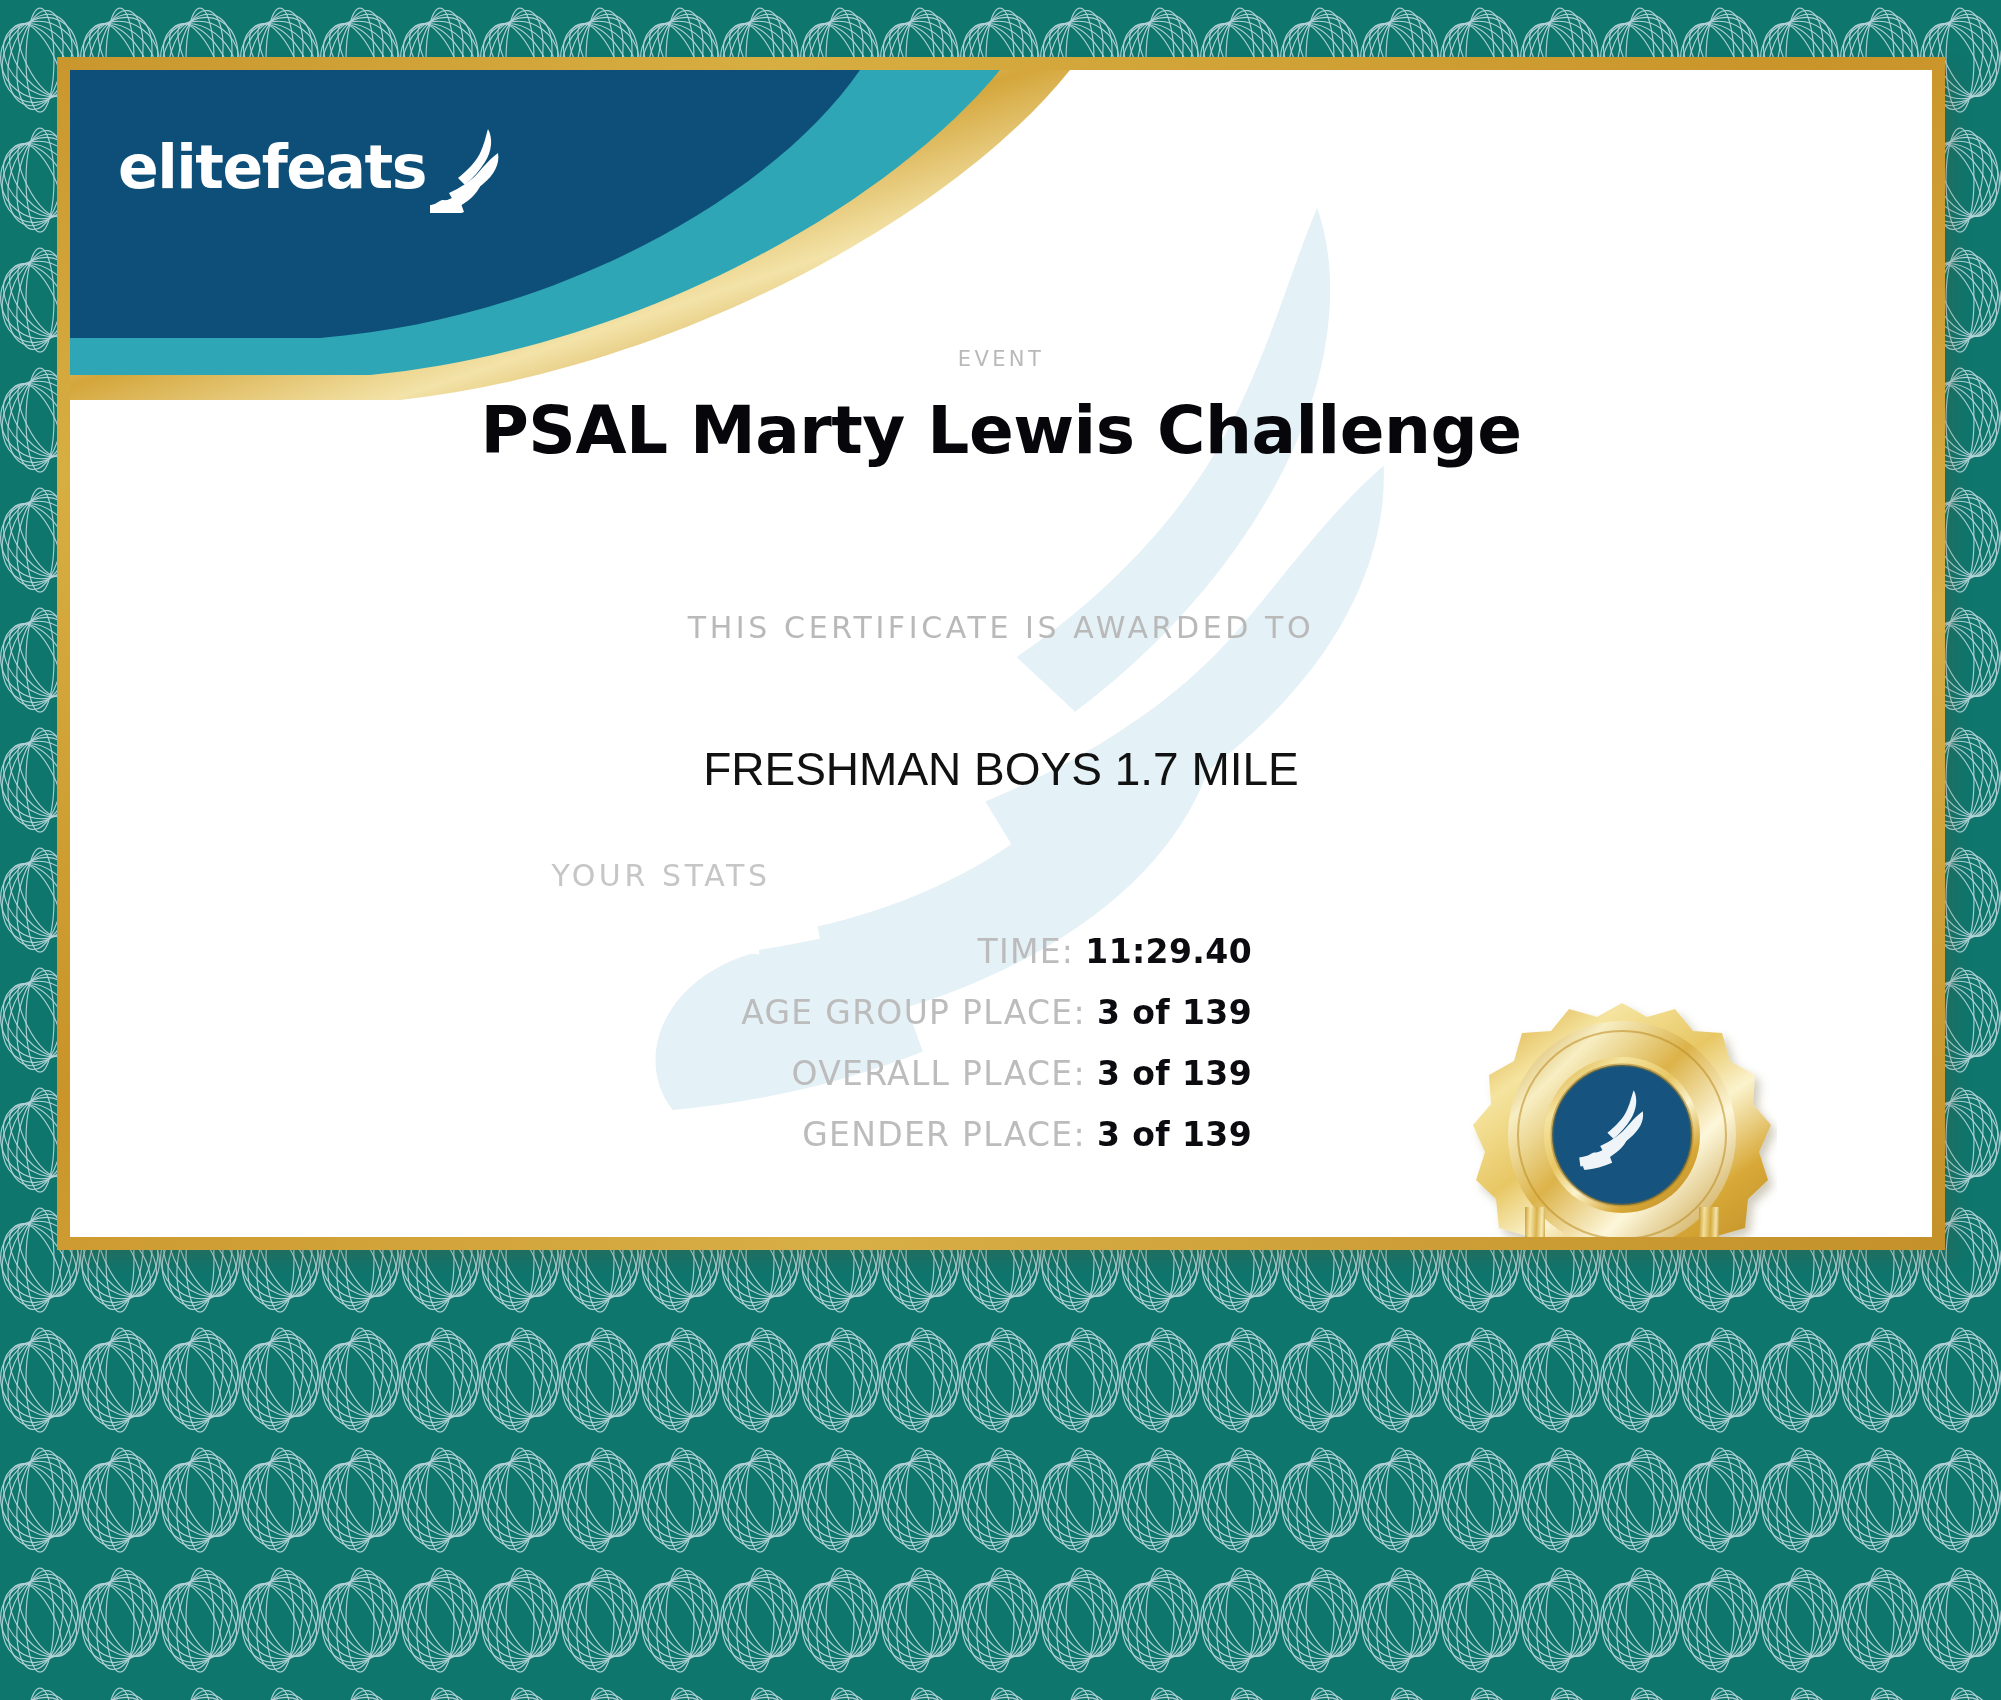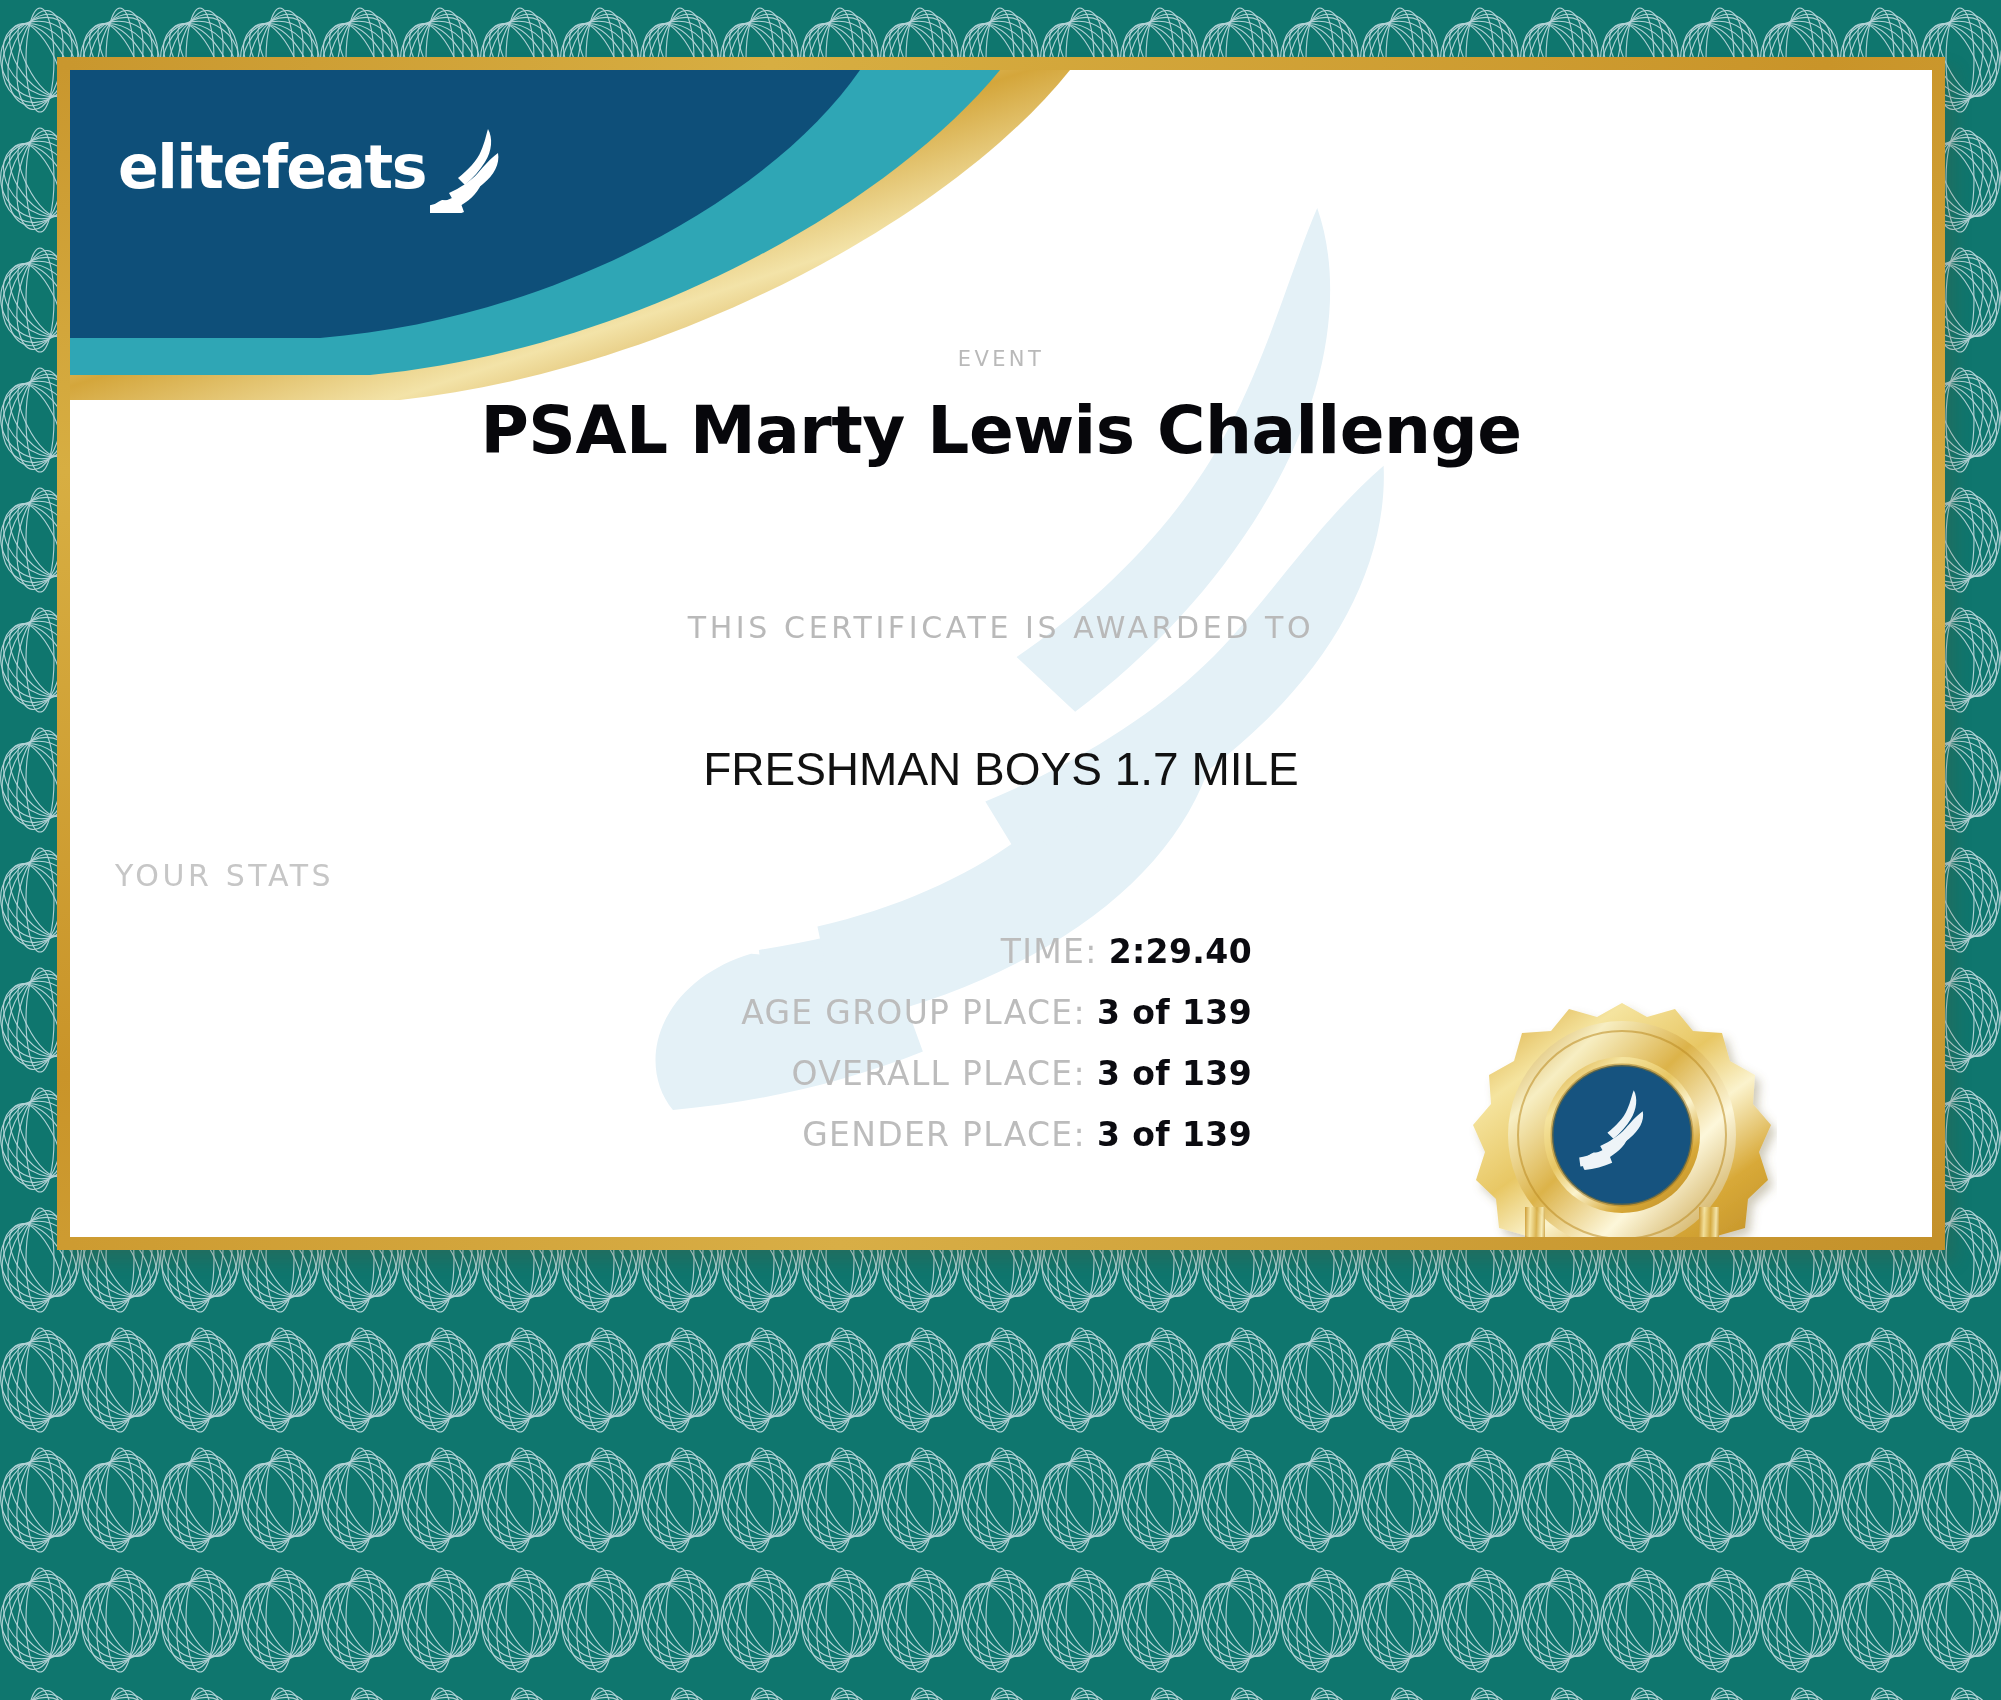--- a/index.html
+++ b/index.html
@@ -98,24 +98,23 @@
   #division{
     position:absolute;left:50%;top:672px;transform:translateX(-50%);
     width:1500px;text-align:center;
     color:#111111;font-size:46px;font-weight:400;
     font-family:"Liberation Sans", sans-serif;
     letter-spacing:0px;
   }
 
   #stats-label{
     position:absolute;left:0;top:788px;width:1182px;
-    text-align:left;
+    text-align:center;
     color:#c6c6c6;font-size:30px;letter-spacing:3.6px;
     font-family:"DejaVu Sans", sans-serif;
-    margin-left:45px;
   }
 
   #stats-list{
     position:absolute;left:0;top:862px;width:1182px;
     display:flex;flex-direction:column;align-items:flex-end;gap:22px;
   }
   .stat-row{
     display:flex;align-items:center;justify-content:flex-end;
     font-family:"DejaVu Sans", sans-serif;
     white-space:nowrap;
@@ -218,21 +217,21 @@
       <div id="event-name" class="display-bold">PSAL Marty Lewis Challenge</div>
 
       <div id="awarded-label" class="kicker">THIS CERTIFICATE IS AWARDED TO</div>
       <div id="division">FRESHMAN BOYS 1.7 MILE</div>
 
       <div id="stats-label">YOUR STATS</div>
 
       <div id="stats-list">
         <div class="stat-row">
           <span class="stat-label">TIME:</span>
-          <span class="stat-value">2:29.40</span>
+          <span class="stat-value">11:29.40</span>
         </div>
         <div class="stat-row">
           <span class="stat-label">AGE GROUP PLACE:</span>
           <span class="stat-value">3 of 139</span>
         </div>
         <div class="stat-row">
           <span class="stat-label">OVERALL PLACE:</span>
           <span class="stat-value">3 of 139</span>
         </div>
         <div class="stat-row">

